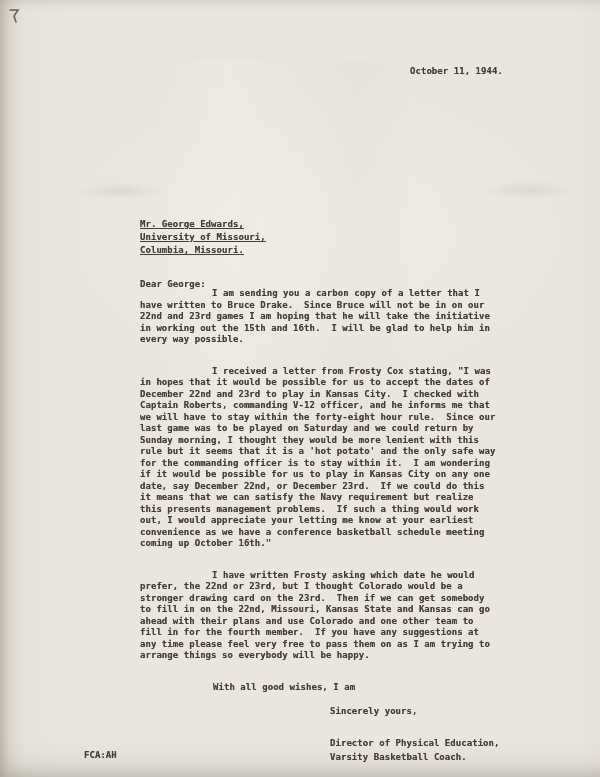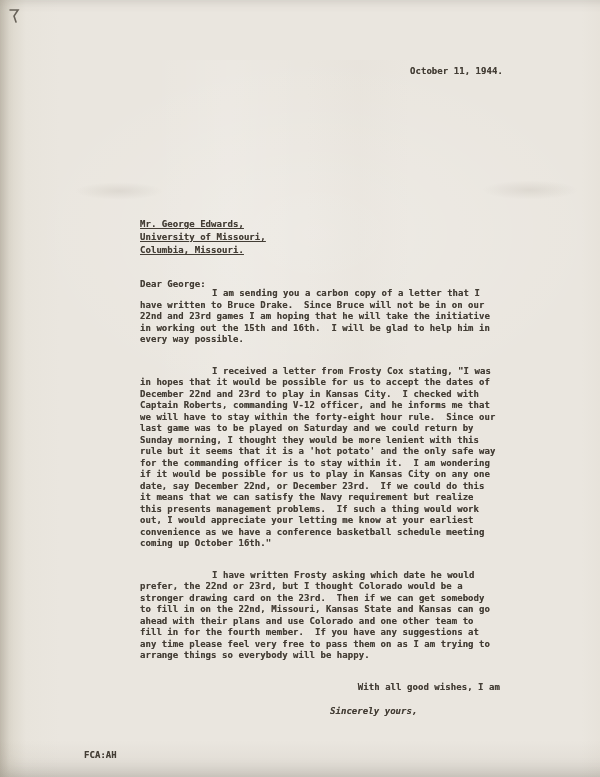--- a/index.html
+++ b/index.html
@@ -41,22 +41,22 @@
   }
   .date-line{left:410px;top:66px;}
   .address{left:140px;top:218px;line-height:13px;text-decoration:underline;}
   .salutation{left:140px;top:279px;}
   .body-block{left:140px;top:288px;width:360px;}
   .body-block p{
     margin:0 0 20px 0;
     text-indent:72px;
     white-space:pre-wrap;
   }
-  .closing-line{margin:6px 0 0 73px;text-align:right;}
-  .signoff-line{margin:13px 0 0 190px;font-style:italic;}
+  .closing-line{margin:6px 0 0 73px;}
+  .signoff-line{margin:13px 0 0 190px;}
   .signature{left:330px;top:736px;line-height:14px;}
   .initials{left:84px;top:750px;}
   .corner-mark{position:absolute;left:7px;top:7px;opacity:0.8;}
 </style>
 </head>
 <body>
 
 <div class="page">
 
   <div class="stain s1"></div>
@@ -79,16 +79,20 @@
   <div class="typed salutation">Dear George:</div>
 
   <div class="typed body-block">
     <p>I am sending you a carbon copy of a letter that I have written to Bruce Drake.  Since Bruce will not be in on our 22nd and 23rd games I am hoping that he will take the initiative in working out the 15th and 16th.  I will be glad to help him in every way possible.</p>
     <p>I received a letter from Frosty Cox stating, "I was in hopes that it would be possible for us to accept the dates of December 22nd and 23rd to play in Kansas City.  I checked with Captain Roberts, commanding V-12 officer, and he informs me that we will have to stay within the forty-eight hour rule.  Since our last game was to be played on Saturday and we could return by Sunday morning, I thought they would be more lenient with this rule but it seems that it is a 'hot potato' and the only safe way for the commanding officer is to stay within it.  I am wondering if it would be possible for us to play in Kansas City on any one date, say December 22nd, or December 23rd.  If we could do this it means that we can satisfy the Navy requirement but realize this presents management problems.  If such a thing would work out, I would appreciate your letting me know at your earliest convenience as we have a conference basketball schedule meeting coming up October 16th."</p>
     <p>I have written Frosty asking which date he would prefer, the 22nd or 23rd, but I thought Colorado would be a stronger drawing card on the 23rd.  Then if we can get somebody to fill in on the 22nd, Missouri, Kansas State and Kansas can go ahead with their plans and use Colorado and one other team to fill in for the fourth member.  If you have any suggestions at any time please feel very free to pass them on as I am trying to arrange things so everybody will be happy.</p>
     <div class="closing-line">With all good wishes, I am</div>
     <div class="signoff-line">Sincerely yours,</div>
   </div>
 
+  <div class="typed signature">
+    <div>Director of Physical Education,</div>
+    <div>Varsity Basketball Coach.</div>
+  </div>
 
   <div class="typed initials">FCA:AH</div>
 
 </div>
 
 </body></html>

